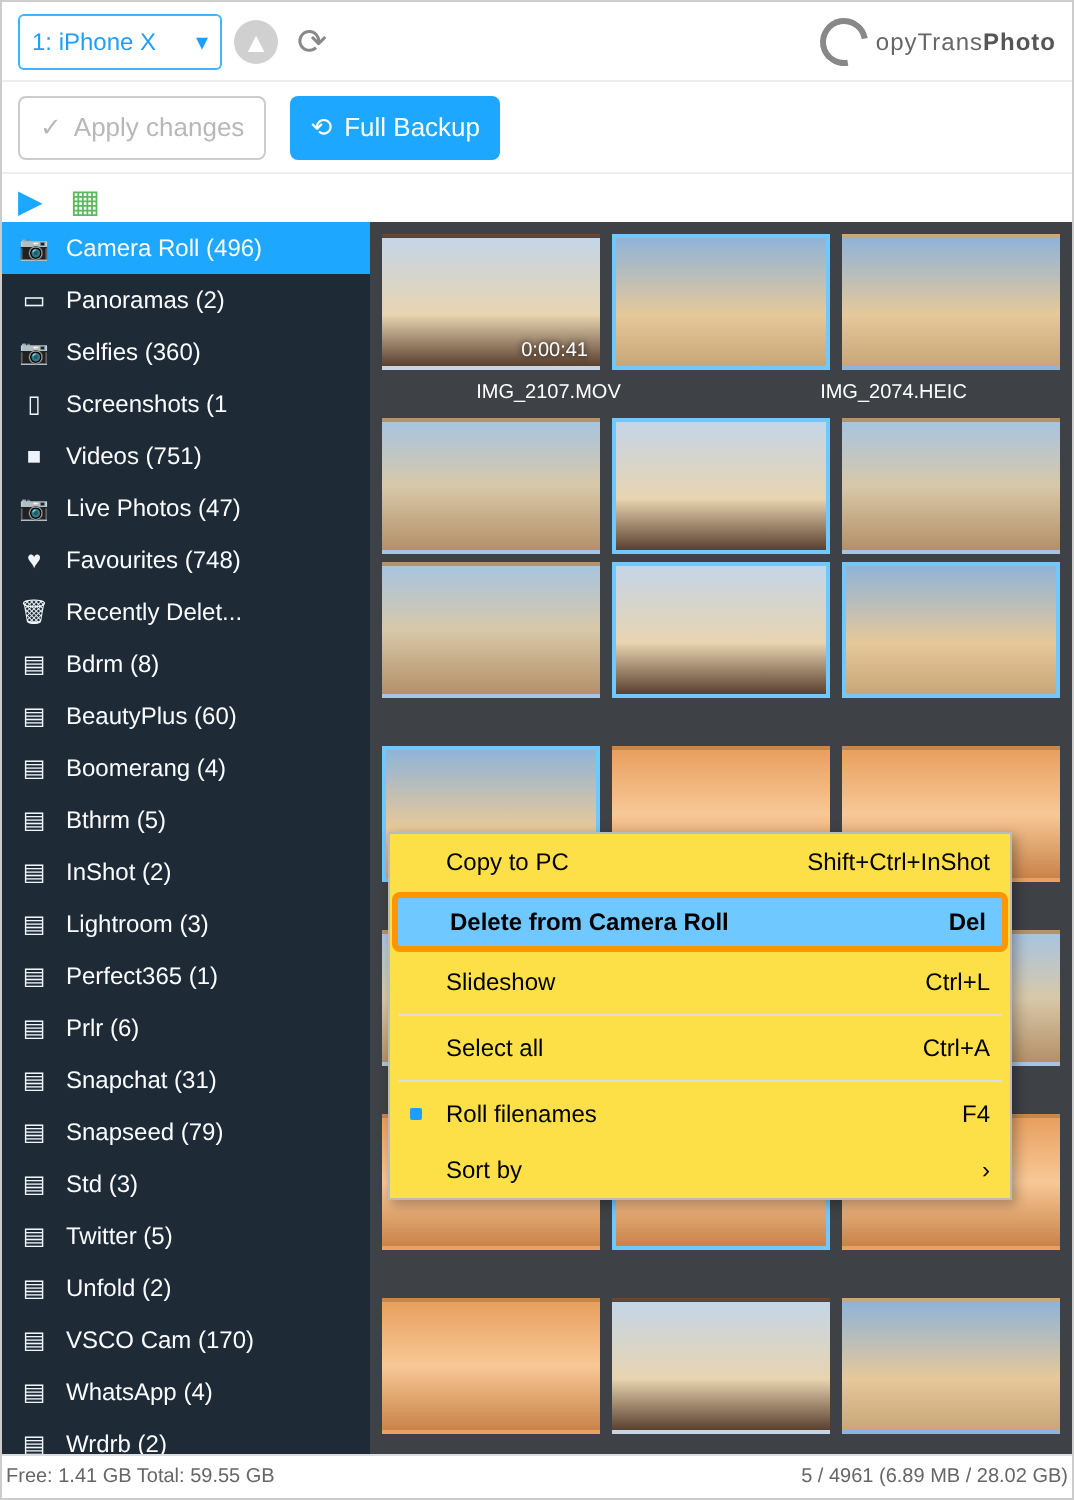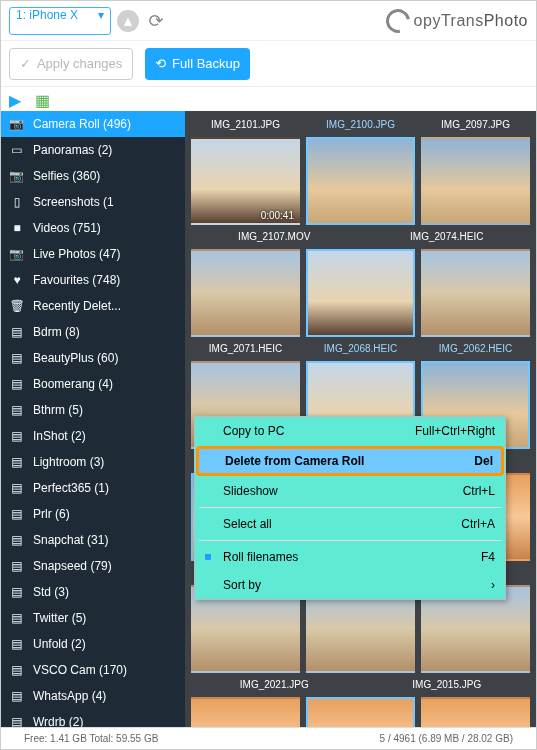--- a/index.html
+++ b/index.html
@@ -1,23 +1,23 @@
 <!DOCTYPE html>
 <html><head>
 <meta charset="utf-8">
 <style>
 * { margin: 0; padding: 0; box-sizing: border-box; font-family: "Segoe UI", Arial, sans-serif; }
 body { width: 537px; height: 750px; background: #fff; overflow: hidden; position: relative; border: 1px solid #ccc; }
 
 .topbar { height: 40px; display: flex; align-items: center; padding: 0 8px; border-bottom: 1px solid #eee; }
-.device-select { width: 102px; height: 28px; border: 1px solid #3fb4ff; border-radius: 3px; display: flex; padding: 0 6px; color: #1e9fff; font-size: 12px; justify-content: space-between; }
+.device-select { width: 102px; height: 28px; border: 1px solid #3fb4ff; border-radius: 3px; display: flex; align-items: center; padding: 0 6px; color: #1e9fff; font-size: 12px; justify-content: space-between; }
 .top-icon { width: 22px; height: 22px; border-radius: 50%; margin-left: 6px; background: #d0d0d0; color: #fff; display: flex; align-items: center; justify-content: center; font-size: 14px; }
 .refresh-icon { background: none; color: #888; font-size: 18px; }
-.brand { margin-left: auto; display: flex; align-items: center; color: #666; font-size: 16px; font-weight: 300; letter-spacing: 0.5px; }
-.brand b { font-weight: 400; color: #555; }
+.brand { margin-left: auto; display: flex; align-items: center; color: #666; font-size: 12px; font-weight: 300; letter-spacing: 0.5px; }
+.brand b { font-weight: 700; color: #555; }
 .brand .logo-c { width: 24px; height: 24px; border: 3px solid #888; border-radius: 50%; border-right-color: transparent; margin-right: 4px; transform: rotate(35deg); }
 
 .button-row { height: 46px; display: flex; align-items: center; padding: 0 8px; gap: 12px; border-bottom: 1px solid #eee; }
 .btn { height: 32px; border-radius: 4px; display: flex; align-items: center; padding: 0 10px; font-size: 13px; gap: 6px; }
 .btn-apply { border: 1px solid #ccc; color: #b8b8b8; }
 .btn-backup { background: #1ea7ff; color: #fff; }
 
 .mini-tabs { height: 24px; display: flex; align-items: center; gap: 8px; padding: 0 8px; }
 .mini-tab { width: 18px; height: 16px; }
 
@@ -26,35 +26,35 @@
 .side-row { height: 26px; display: flex; align-items: center; padding: 0 8px; color: #fafcff; font-size: 12px; gap: 8px; white-space: nowrap; overflow: hidden; }
 .side-row.selected { background: #1ea7ff; }
 .side-icon { width: 16px; flex-shrink: 0; text-align: center; color: #eef4fa; }
 
 .content { flex: 1; background: #3e4145; overflow: hidden; position: relative; }
 .grid-wrap { padding: 6px; }
 .row3 { display: flex; gap: 6px; margin-bottom: 4px; }
 .cell { flex: 1; display: flex; flex-direction: column; }
 .cell-label { color: #fff; font-size: 10px; text-align: center; height: 16px; line-height: 16px; overflow: hidden; }
 .cell-label.blue { color: #9ed9ff; }
-.thumb { height: 88px; border: 2px solid transparent; position: relative; background-size: cover; background-position: center; }
+.thumb { height: 68px; border: 2px solid transparent; position: relative; background-size: cover; background-position: center; }
 .thumb.sel { border-color: #6fc8ff; background-color: #3a5a70; }
 .thumb.sunset { background: linear-gradient(180deg, #e8a05f 0%, #f7c896 50%, #c9834a 100%); }
 .thumb.rocks { background: linear-gradient(180deg, #a7c4e0 0%, #d8c8a8 50%, #b39068 100%); }
 .thumb.balloons { background: linear-gradient(180deg, #8fb4d8 0%, #e6c89a 60%, #c8a678 100%); }
 .thumb.couple { background: linear-gradient(180deg, #c4d6e8 0%, #e8d4b0 60%, #5a4030 100%); }
 .duration { position: absolute; right: 4px; bottom: 2px; color: #fff; font-size: 10px; text-shadow: 0 0 3px #000; }
 
-.context-menu { position: absolute; left: 193px; top: 415px; width: 312px; background: #5eead4; border: 1px solid #bbb; box-shadow: 2px 2px 6px rgba(0,0,0,0.3); font-size: 12px; z-index: 10; }
+.context-menu { position: absolute; left: 193px; top: 415px; width: 312px; background: #fde047; border: 1px solid #bbb; box-shadow: 2px 2px 6px rgba(0,0,0,0.3); font-size: 12px; z-index: 10; }
 .cm-row { height: 28px; display: flex; align-items: center; padding: 0 10px 0 28px; position: relative; justify-content: space-between; }
 .cm-row.highlight { background: #6fc8ff; outline: 3px solid #ff9500; outline-offset: -2px; border-radius: 3px; margin: 2px; font-weight: bold; }
 .cm-sep { height: 1px; background: #ddd; margin: 2px 4px; }
 .cm-dot { position: absolute; left: 10px; width: 6px; height: 6px; background: #1e9fff; border-radius: 1px; }
 
-.statusbar { height: 22px; border-top: 1px solid #ddd; display: flex; align-items: center; font-size: 10px; color: #666; padding: 0 23px; justify-content: space-between; }
+.statusbar { height: 22px; border-top: 1px solid #ddd; display: flex; align-items: center; font-size: 10px; color: #666; padding: 0 2px; justify-content: space-between; }
 </style>
 </head>
 <body>
 
 <div class="topbar">
   <div class="device-select">
     <span>1: iPhone X</span>
     <span style="color:#1e9fff">▾</span>
   </div>
   <div class="top-icon">▲</div>
@@ -177,46 +177,36 @@
         <span>WhatsApp (4)</span>
       </div>
       <div class="side-row">
         <span class="side-icon">▤</span>
         <span>Wrdrb (2)</span>
       </div>
     </div>
   <div class="content">
     <div class="grid-wrap" id="grid">
         <div class="row3">
-          <div class="cell cell-label">IMG_2101.JPG</div>
-          <div class="cell cell-label blue">IMG_2100.JPG</div>
-          <div class="cell cell-label">IMG_2097.JPG</div>
-        </div>
-        <div class="row3">
           <div class="cell thumb couple">
             <span class="duration">0:00:41</span>
           </div>
           <div class="cell thumb balloons sel"></div>
           <div class="cell thumb balloons"></div>
         </div>
         <div class="row3">
           <div class="cell cell-label">IMG_2107.MOV</div>
           <div class="cell cell-label">IMG_2074.HEIC</div>
         </div>
         <div class="row3">
           <div class="cell thumb rocks"></div>
           <div class="cell thumb couple sel"></div>
           <div class="cell thumb rocks"></div>
         </div>
         <div class="row3">
-          <div class="cell cell-label">IMG_2071.HEIC</div>
-          <div class="cell cell-label blue">IMG_2068.HEIC</div>
-          <div class="cell cell-label blue">IMG_2062.HEIC</div>
-        </div>
-        <div class="row3">
           <div class="cell thumb rocks"></div>
           <div class="cell thumb couple sel"></div>
           <div class="cell thumb balloons sel"></div>
         </div>
         <div class="row3">
           <div class="cell cell-label blue"></div>
           <div class="cell cell-label"></div>
           <div class="cell cell-label"></div>
         </div>
         <div class="row3">
@@ -253,21 +243,21 @@
           <div class="cell thumb couple"></div>
           <div class="cell thumb balloons"></div>
         </div>
       </div>
   </div>
 </div>
 
 <div class="context-menu" id="cmenu">
     <div class="cm-row">
       <span>Copy to PC</span>
-      <span>Full+Ctrl+Right</span>
+      <span>Shift+Ctrl+InShot</span>
     </div>
     <div class="cm-row highlight">
       <span>Delete from Camera Roll</span>
       <span>Del</span>
     </div>
     <div class="cm-row">
       <span>Slideshow</span>
       <span>Ctrl+L</span>
     </div>
     <div class="cm-sep"></div>

